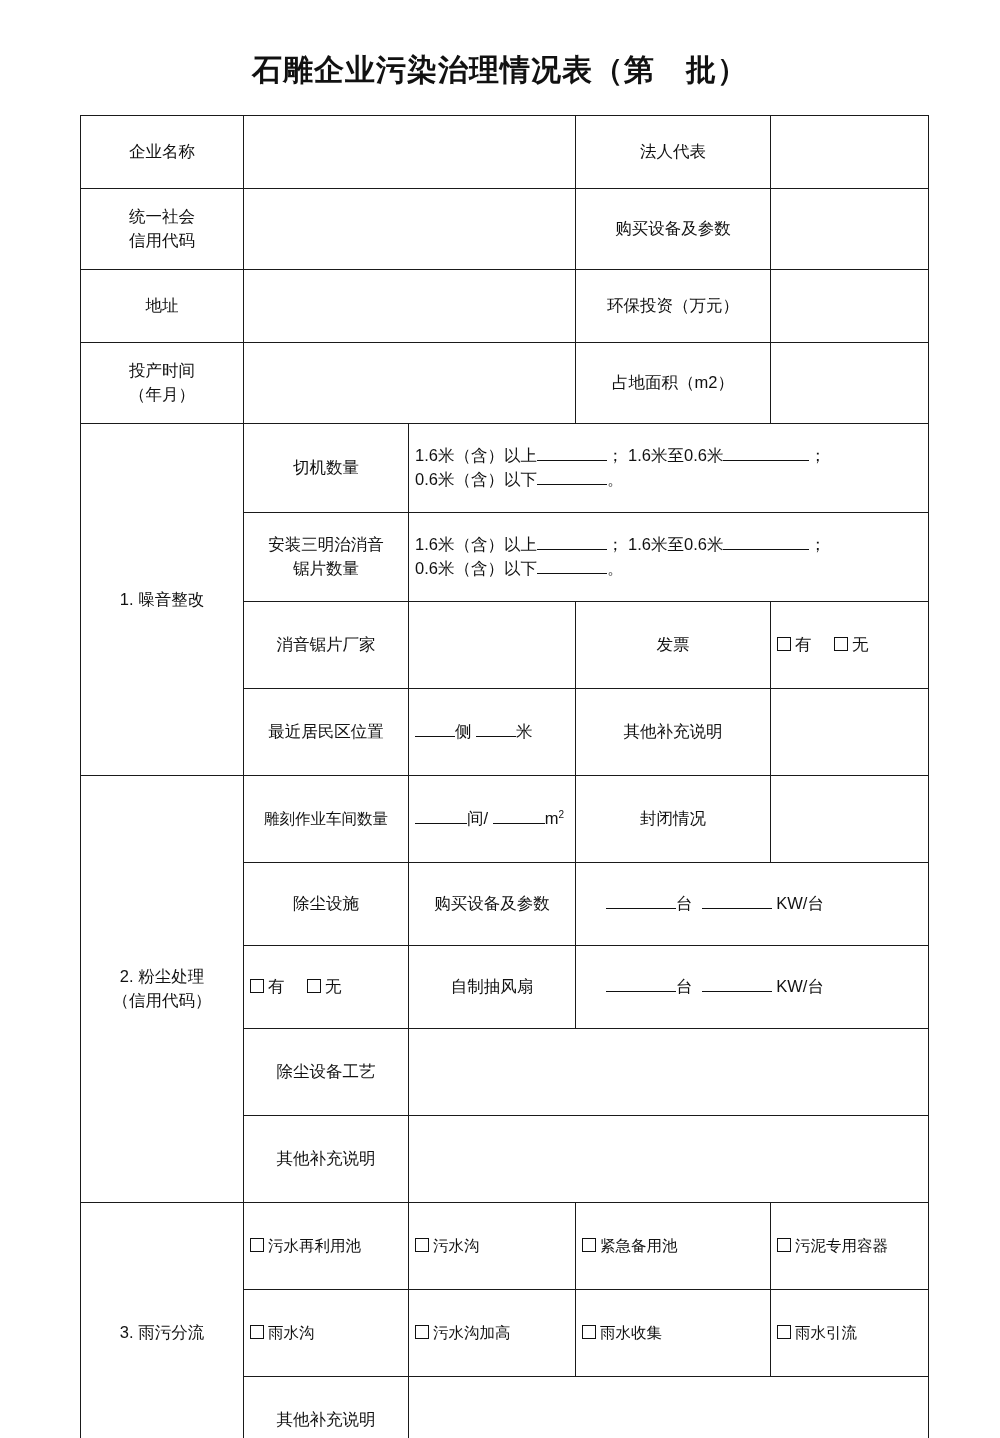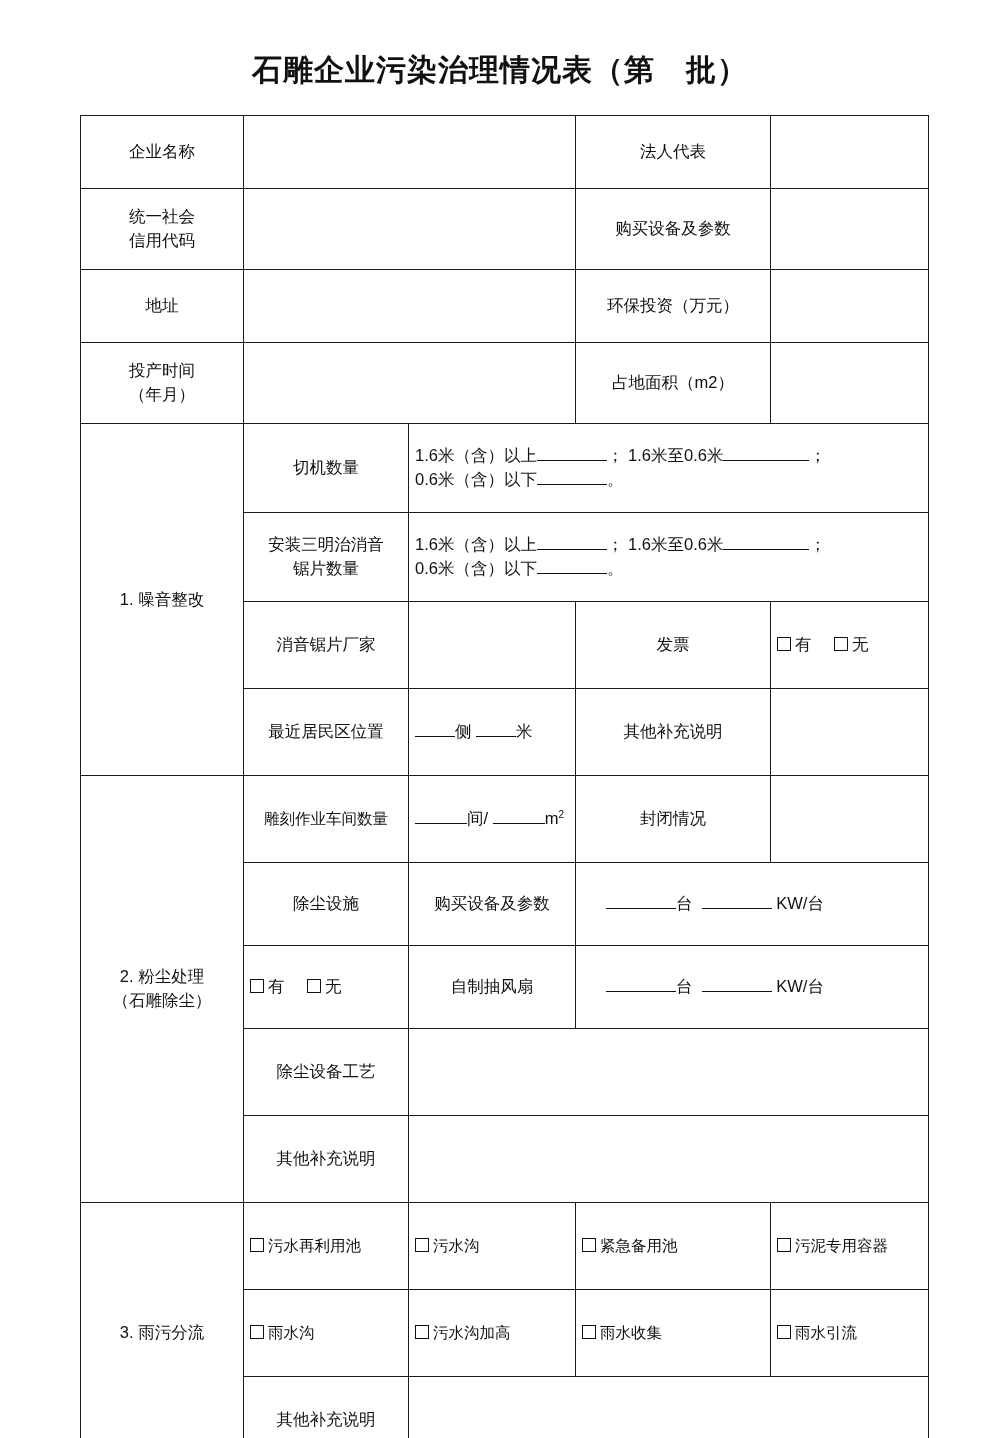--- a/index.html
+++ b/index.html
@@ -169,21 +169,21 @@
             <span class="fill f-xs"></span><span>侧</span>
             <span class="fill f-xs"></span><span>米</span>
           </td>
           <td class="c-label">其他补充说明</td>
           <td class="blank"></td>
         </tr>
 
         <tr>
           <td class="sec-label" rowspan="5">
             <span>2. 粉尘处理</span><br>
-            <span>（石雕除尘）</span>
+            <span>（信用代码）</span>
           </td>
           <td class="c-label" style="height:78px;font-size:15.5px">雕刻作业车间数量</td>
           <td class="c-left pad-l">
             <span class="fill f-mm"></span><span>间/</span>
             <span class="fill f-mm"></span><span>m</span><span class="sup">2</span>
           </td>
           <td class="c-label">封闭情况</td>
           <td class="blank"></td>
         </tr>
 

